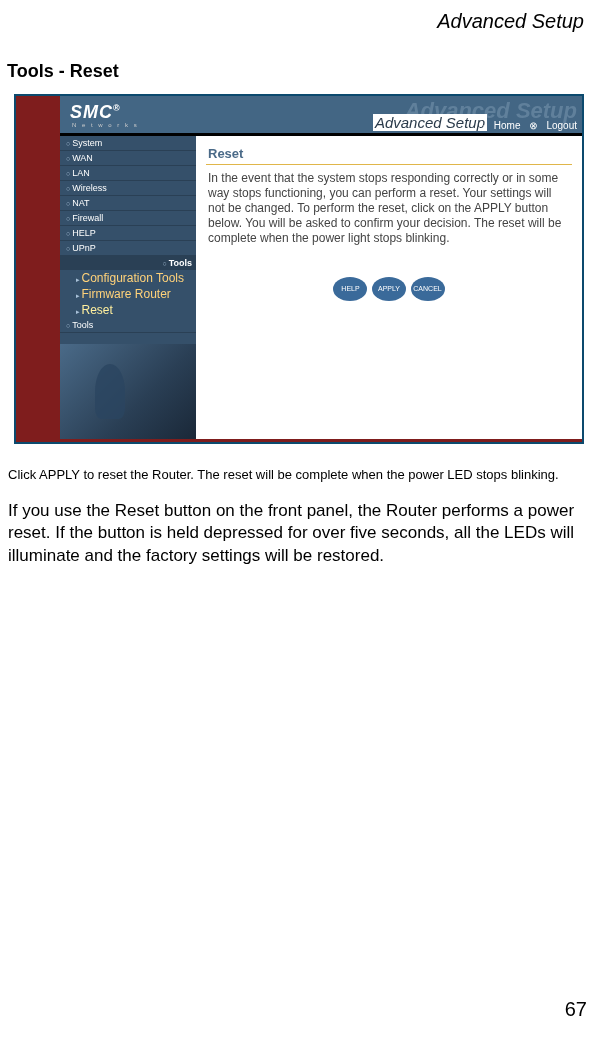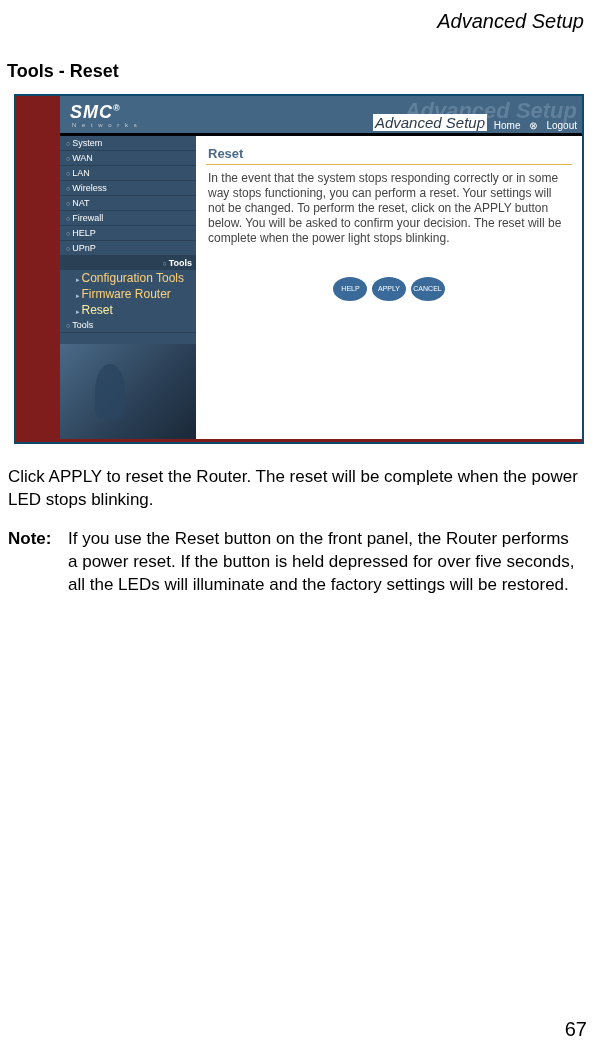--- a/index.html
+++ b/index.html
@@ -171,38 +171,38 @@
       border-radius: 50%;
       background: #3a6a9a;
       color: #fff;
       font-size: 7px;
       line-height: 24px;
       text-align: center;
       margin: 0 1px;
       vertical-align: middle;
     }
     .body-text {
-      font-size: 17px;
+      font-size: 13px;
       line-height: 1.35;
       padding: 22px 18px 0 8px;
     }
     .note-block {
       display: flex;
       font-size: 17px;
       line-height: 1.35;
       padding: 16px 18px 0 8px;
     }
     .note-label {
       font-weight: bold;
       flex: 0 0 60px;
     }
     .note-text { flex: 1; }
     .page-number {
       position: absolute;
-      bottom: 4px;
+      bottom: 24px;
       right: 12px;
       font-size: 20px;
     }
   </style>
 </head>
 <body>
 
 <div class="page-header">Advanced Setup</div>
 
 <div class="section-title">Tools - Reset</div>
@@ -247,17 +247,16 @@
         <span class="oval-btn">APPLY</span>
         <span class="oval-btn">CANCEL</span>
       </div>
     </div>
   </div>
 </div>
 
 <div class="body-text">Click APPLY to reset the Router. The reset will be complete when the power LED stops blinking.</div>
 
 <div class="note-block">
-  <div class="note-label">Note:</div>
   <div class="note-text">If you use the Reset button on the front panel, the Router performs a power reset. If the button is held depressed for over five seconds, all the LEDs will illuminate and the factory settings will be restored.</div>
 </div>
 
 <div class="page-number">67</div>
 
 </body></html>

